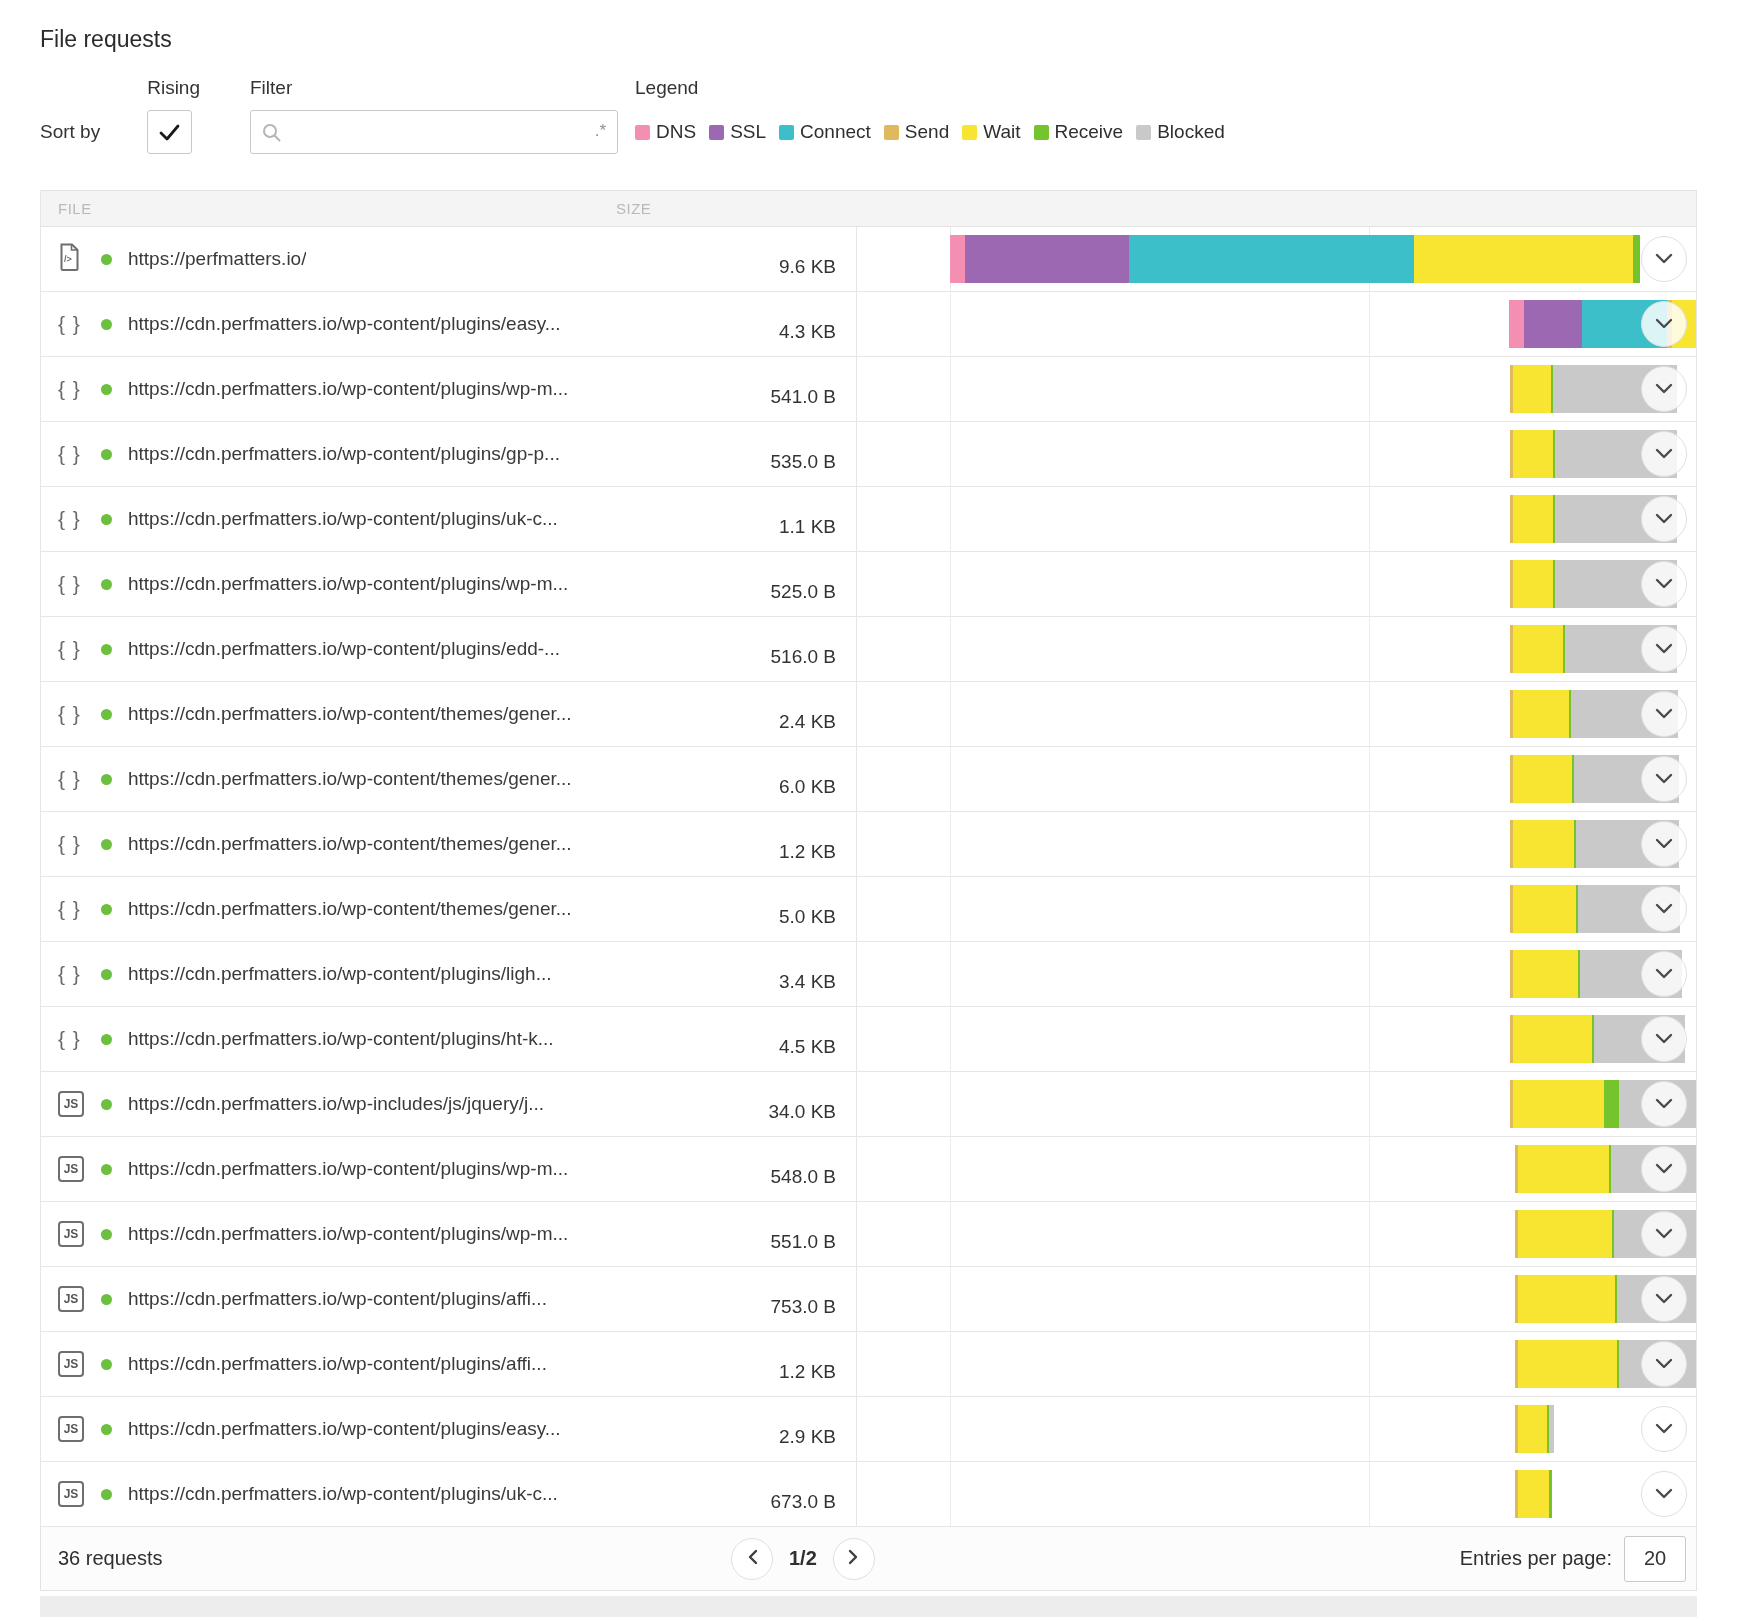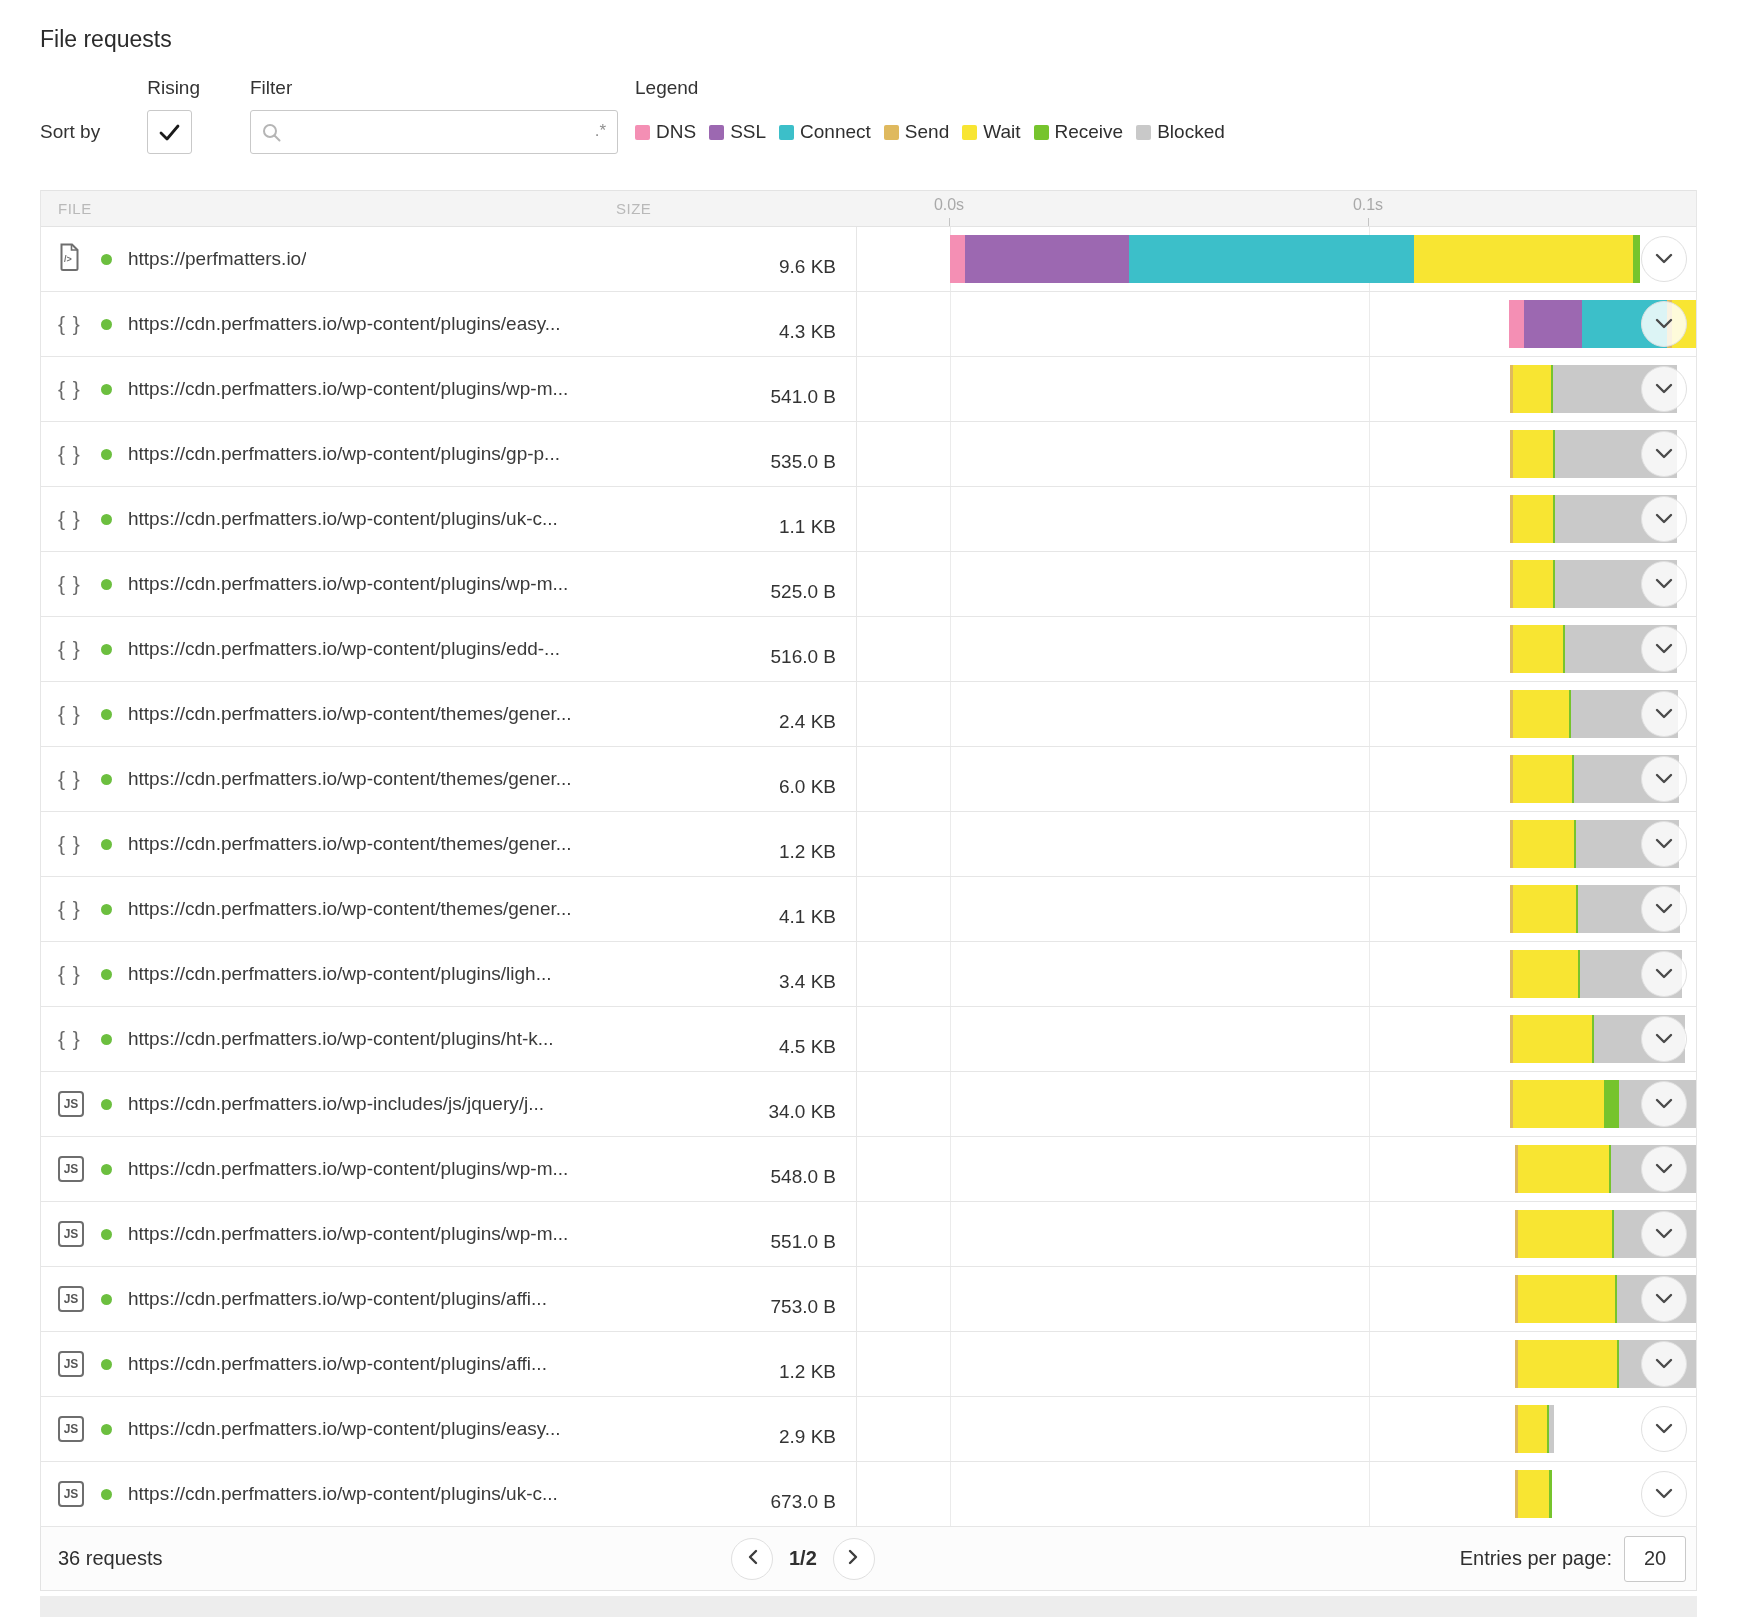--- a/index.html
+++ b/index.html
@@ -180,30 +180,20 @@
     <span class="leg-label">Blocked</span>
   </div>
 </div>
     </div>
   </div>
 
   <div class="table">
     <div class="thead">
       <div class="th th-file">FILE</div>
       <div class="th th-size">SIZE</div>
-      <div class="th-timeline">
-          <div class="tick" style="left: 93px;">
-            <span class="tick-label">0.0s</span>
-            <span class="tick-mark"></span>
-          </div>
-          <div class="tick" style="left: 512px;">
-            <span class="tick-label">0.1s</span>
-            <span class="tick-mark"></span>
-          </div>
-        </div>
     </div>
     <div>
   <div class="row">
     <div class="cell-file">
       <span class="file-icon">
         <span class="icon-html">
           <svg width="23" height="29" viewBox="0 0 23 29">
             <path d="M3.5 1.5 H14 L19.5 7 V25.5 a1.5 1.5 0 0 1 -1.5 1.5 H5 a1.5 1.5 0 0 1 -1.5 -1.5 Z" fill="none" stroke="#6e6e6e" stroke-width="2"></path>
             <path d="M13.5 1.5 V7 H19.5" fill="none" stroke="#6e6e6e" stroke-width="1.6"></path>
             <text x="6" y="19" font-size="9" font-weight="bold" fill="#6e6e6e" font-family="Liberation Sans, sans-serif">/&gt;</text>
@@ -510,21 +500,21 @@
   <div class="row">
     <div class="cell-file">
       <span class="file-icon">
 
         <span class="icon-css">{ }</span>
 
       </span>
       <span class="status-dot"></span>
       <span class="url">https://cdn.perfmatters.io/wp-content/themes/gener...</span>
     </div>
-    <div class="cell-size">4.1 KB</div>
+    <div class="cell-size">5.0 KB</div>
     <div class="cell-timeline">
             <div class="gridline" style="left: 512px;"></div>
             <div class="gridline" style="left: 93px;"></div>
       <div class="bar-layer">
               <div class="seg" style="left: 653px; width: 3px; background: rgb(223, 185, 94);"></div>
               <div class="seg" style="left: 656px; width: 63px; background: rgb(248, 229, 50);"></div>
               <div class="seg" style="left: 719px; width: 2px; background: rgb(118, 196, 45);"></div>
               <div class="seg" style="left: 721px; width: 102px; background: rgb(201, 201, 201);"></div>
             </div>
       <div class="row-expander">

